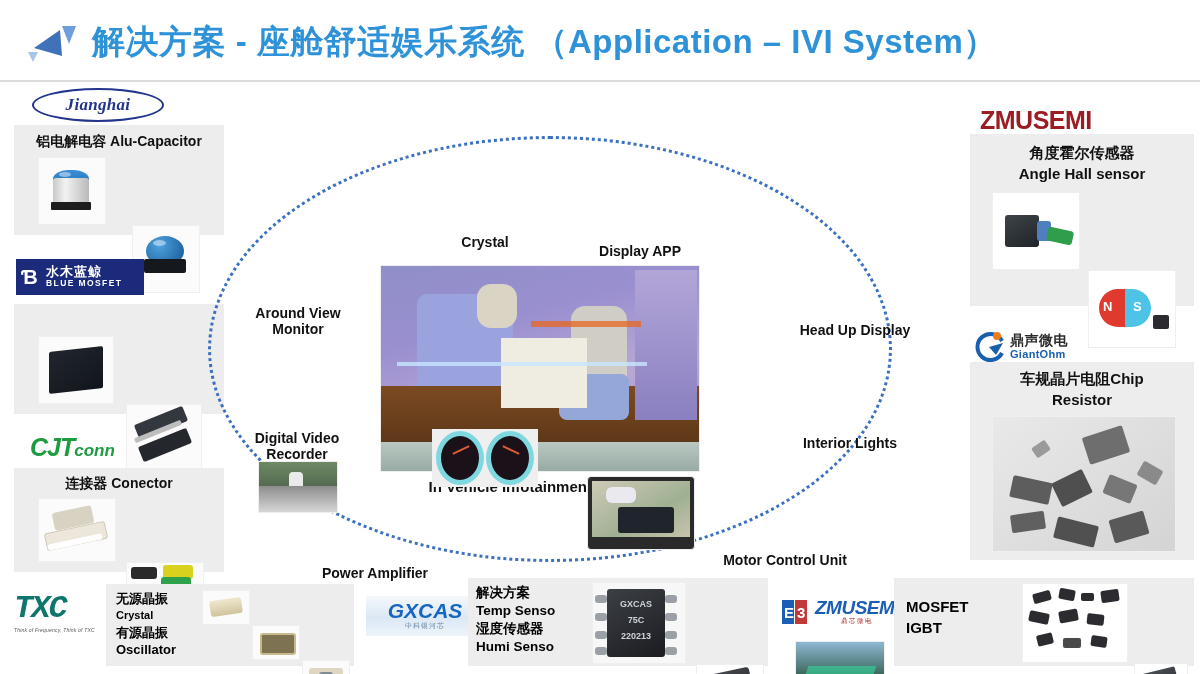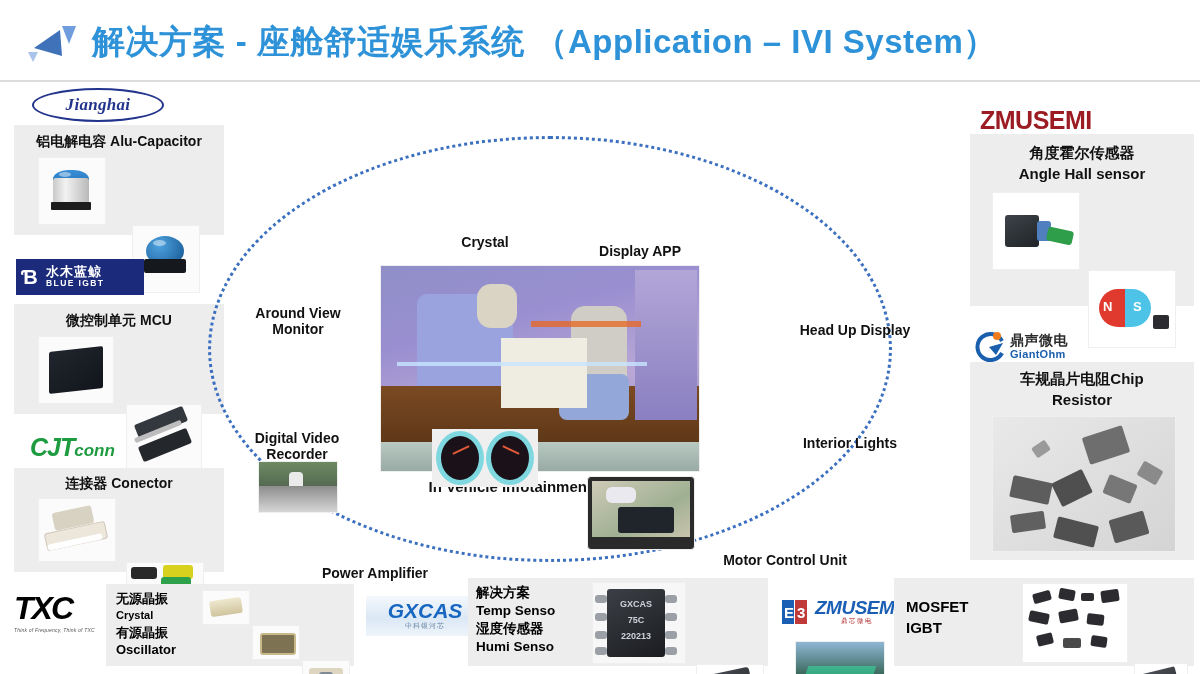--- a/index.html
+++ b/index.html
@@ -26,21 +26,21 @@
   .jianghai-text{font-family:"Liberation Serif","DejaVu Serif",serif;font-style:italic;
       font-weight:bold;font-size:17px;color:#22348c;letter-spacing:.3px;}
   .bw-box{width:128px;height:36px;background:#1b2a7a;display:flex;flex-direction:column;
       justify-content:center;padding-left:30px;box-sizing:border-box;position:relative;}
   .bw-cn{color:#fff;font-size:13px;font-weight:bold;line-height:13px;letter-spacing:1px;}
   .bw-en{color:#fff;font-size:8.5px;font-weight:bold;line-height:11px;letter-spacing:1.4px;}
   .bw-mark{position:absolute;left:5px;top:7px;width:20px;height:22px;color:#fff;
       font-size:20px;font-weight:bold;line-height:22px;}
   .cjt{font-style:italic;font-weight:bold;color:#1d9b3f;letter-spacing:-1px;}
   .cjt-sub{font-size:5.5px;color:#1d9b3f;letter-spacing:.8px;font-style:normal;font-weight:bold;}
-  .txc{font-weight:bold;font-style:italic;color:#000000;letter-spacing:-2px;}
+  .txc{font-weight:bold;font-style:italic;color:#0f766e;letter-spacing:-2px;font-family:Liberation Mono, monospace;}
   .txc-sub{font-size:5px;color:#555;letter-spacing:.2px;font-style:italic;font-weight:normal;}
   .conntek{font-weight:bold;font-size:25px;letter-spacing:-.5px;}
   .gxcas-box{width:118px;height:40px;background:linear-gradient(180deg,#f4f8fc 0%,#dbe8f5 55%,#eef4fa 100%);
       display:flex;flex-direction:column;align-items:center;justify-content:center;}
   .gxcas-main{font-size:21px;font-weight:bold;font-style:italic;color:#1766c0;letter-spacing:0px;line-height:20px;}
   .gxcas-sub{font-size:7px;color:#6b87a6;letter-spacing:1px;}
   .giant-cn{font-size:14px;font-weight:bold;color:#2b2b2b;line-height:15px;letter-spacing:.5px;}
   .giant-en{font-size:11px;font-weight:bold;color:#1a5fae;line-height:13px;letter-spacing:.3px;}
   .zmu-main{font-size:19px;font-weight:bold;font-style:italic;color:#1a5fb4;letter-spacing:-.5px;line-height:19px;}
   .zmu-sub{font-size:6.5px;color:#b03030;letter-spacing:1.5px;}
@@ -85,25 +85,24 @@
     <div class="cap" style="left:13px;top:10px;width:38px;height:30px;background:radial-gradient(circle at 35% 30%,#4ea3e0,#13548f);border-radius:50%;"></div>
     <div class="cap" style="left:11px;top:33px;width:42px;height:14px;background:#15181c;border-radius:2px;"></div>
     <div class="sheen" style="left:20px;top:14px;width:13px;height:6px;"></div>
   </div>
 </div>
 
 <div class="brand" style="left:16px;top:259px;">
   <div class="bw-box">
     <span class="bw-mark">Ɓ</span>
     <span class="bw-cn">水木蓝鲸</span>
-    <span class="bw-en">BLUE IGBT</span>
+    <span class="bw-en">BLUE MOSFET</span>
   </div>
 </div>
 <div class="abs card" style="left:14px;top:304px;width:210px;height:110px;">
-  <div class="card-title abs" style="left:0;top:8px;width:210px;font-size:14px;">微控制单元 MCU</div>
   <div class="photo abs" style="left:24px;top:32px;width:74px;height:66px;">
     <div class="chipblk" style="left:10px;top:12px;width:54px;height:42px;background:linear-gradient(145deg,#21262e,#11151b);transform:skewY(-6deg);"></div>
   </div>
   <div class="photo abs" style="left:112px;top:32px;width:74px;height:66px;">
     <div class="chipblk" style="left:8px;top:10px;width:52px;height:16px;transform:rotate(-22deg);background:#33383e;"></div>
     <div class="chipblk" style="left:12px;top:32px;width:52px;height:16px;transform:rotate(-22deg);background:#24282d;"></div>
     <div class="chipblk" style="left:6px;top:24px;width:50px;height:5px;transform:rotate(-22deg);background:#bdbdbd;"></div>
   </div>
 </div>
 

